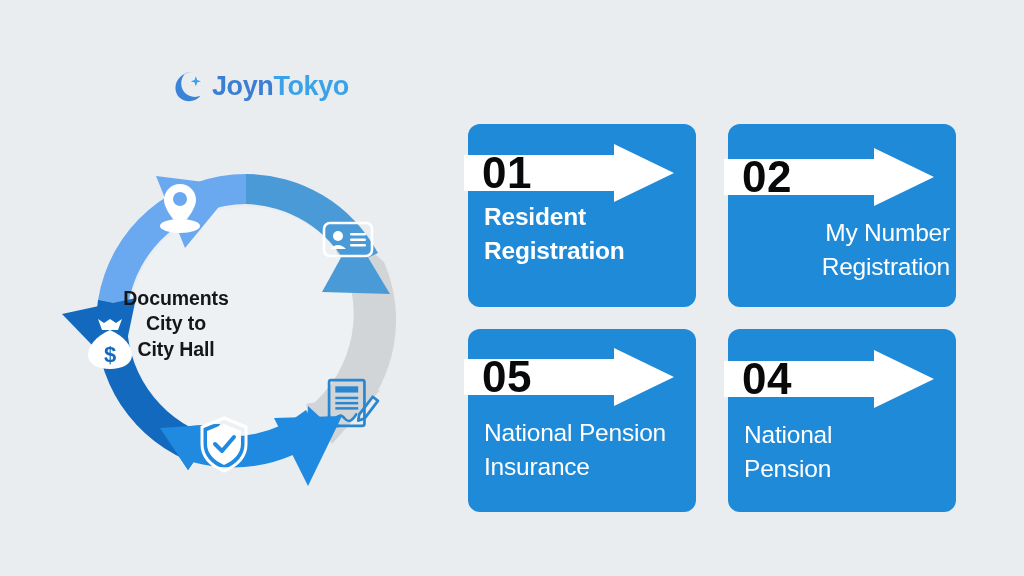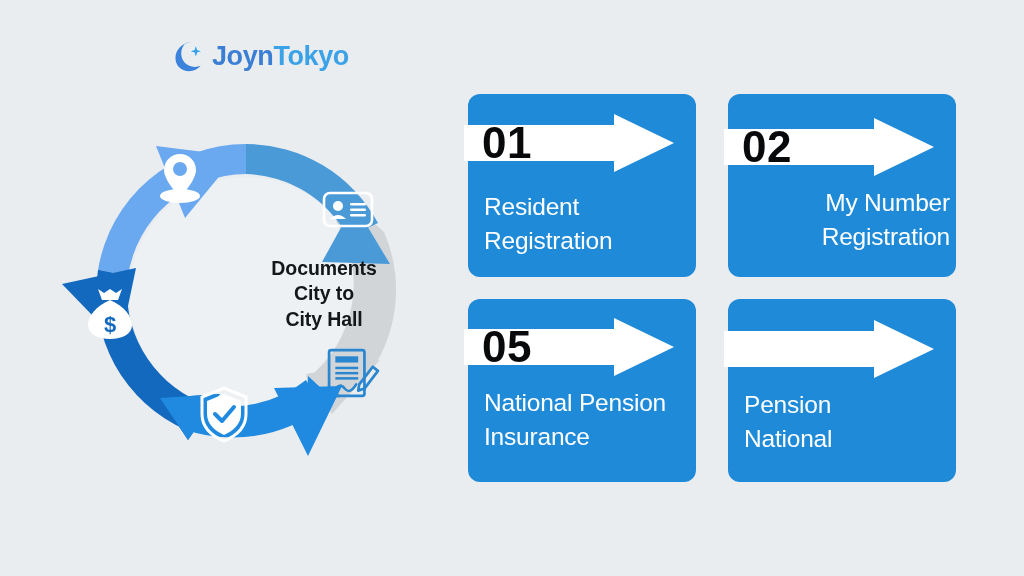--- a/index.html
+++ b/index.html
@@ -12,20 +12,21 @@
     background: #eaedf0;
     font-family: "Liberation Sans", sans-serif;
     overflow: hidden;
     position: relative;
   }
 
   #stage {
     position: relative;
     width: 1024px;
     height: 460px;
+    margin-top: 30px;
   }
 
   
   #logo {
     position: absolute;
     left: 170px;
     top: 36px;
     display: flex;
     align-items: center;
     gap: 8px;
@@ -52,27 +53,27 @@
     position: absolute;
     left: 60px;
     top: 108px;
     width: 372px;
     height: 372px;
   }
   #cycle svg { display: block; width: 372px; height: 372px; }
 
   #cycle-center-text {
     position: absolute;
-    left: 52px;
+    left: 76px;
     top: 108px;
     width: 372px;
     height: 372px;
     display: flex;
     align-items: center;
-    justify-content: flex-end;
+    justify-content: flex-start;
     pointer-events: none;
   }
   #cycle-center-text .lines {
     text-align: center;
     color: #14161a;
     font-size: 19.5px;
     font-weight: 700;
     line-height: 1.30;
     letter-spacing: -0.1px;
     width: 200px;
@@ -116,21 +117,21 @@
   #card-01 { left: 468px; top: 94px;  width: 228px; height: 183px; }
   #card-02 { left: 728px; top: 94px;  width: 228px; height: 183px; }
   #card-03 { left: 468px; top: 299px; width: 228px; height: 183px; }
   #card-04 { left: 728px; top: 299px; width: 228px; height: 183px; }
 
   #card-01 .card-banner { top: 20px; width: 210px; }
   #card-02 .card-banner { top: 24px; width: 210px; }
   #card-03 .card-banner { top: 19px; width: 210px; }
   #card-04 .card-banner { top: 21px; width: 210px; }
 
-  #card-01 .card-title { top: 96px; }
+  #card-01 .card-title { top: 76px; font-weight: bold; }
   #card-02 .card-title { top: 92px; text-align: right; }
   #card-03 .card-title { top: 87px; right: -2px; }
   #card-04 .card-title { top: 89px; }
 </style>
 </head>
 <body>
 
 <div id="stage">
 
   <div id="logo">
@@ -269,19 +270,22 @@
     <div class="card-title">
       <div>National Pension</div>
       <div>Insurance</div>
     </div>
   </div>
 
   <div class="card" id="card-04">
     <svg class="card-banner" viewBox="0 0 210 58" preserveAspectRatio="none">
       <path d="M0 11 L150 11 L150 0 L210 29 L150 58 L150 47 L0 47 Z" fill="#ffffff"></path>
     </svg>
-    <div class="card-title">
+    <div class="card-banner" style="background:transparent;">
+      <div class="num">04</div>
+    </div>
+    <div class="card-title">
+      <div>National</div>
       <div>Pension</div>
-      <div>National</div>
     </div>
   </div>
 
 </div>
 
 </body></html>

